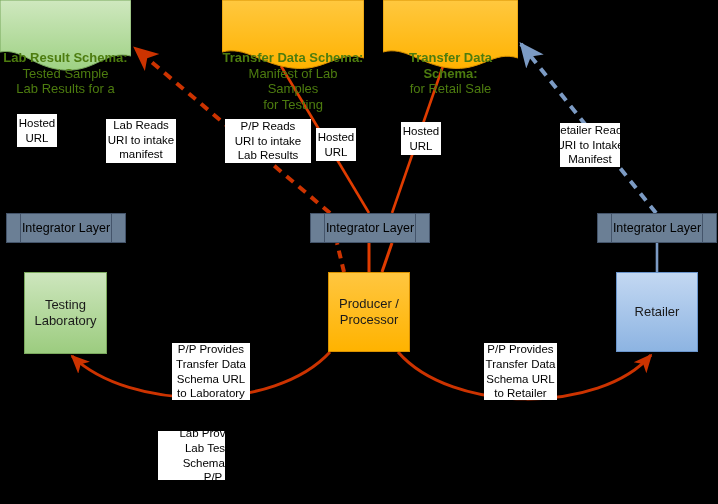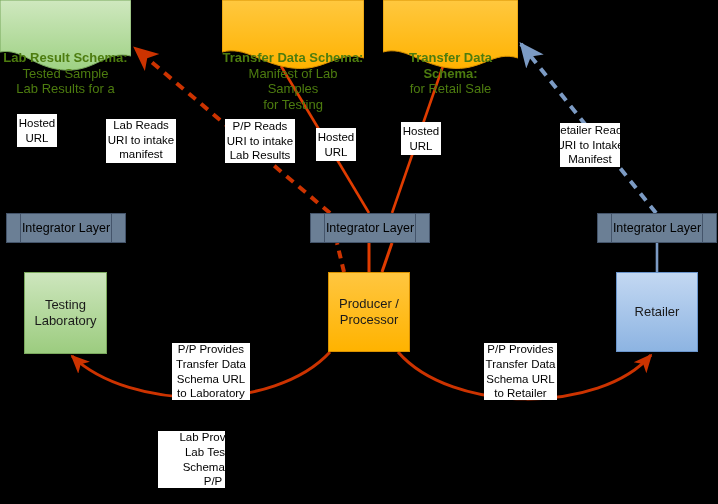--- a/index.html
+++ b/index.html
@@ -241,21 +241,21 @@
     <span>Hosted</span>
     <span>URL</span>
   </div>
 
   <div class="lbl" style="left:106px; top:119px; width:70px; height:44px;justify-content:flex-end;">
     <span>Lab Reads</span>
     <span>URI to intake</span>
     <span>manifest</span>
   </div>
 
-  <div class="lbl" style="left:225px; top:119px; width:70px; height:44px;justify-content:center;">
+  <div class="lbl" style="left:225px; top:119px; width:86px; height:44px;justify-content:center;">
     <span>P/P Reads</span>
     <span>URI to intake</span>
     <span>Lab Results</span>
   </div>
 
   <div class="lbl" style="left:316px; top:128px; width:40px; height:33px;">
     <span>Hosted</span>
     <span>URL</span>
   </div>
 
@@ -277,20 +277,20 @@
     <span>to Laboratory</span>
   </div>
 
   <div class="lbl" style="left:484px; top:343px; width:73px; height:57px;">
     <span>P/P Provides</span>
     <span>Transfer Data</span>
     <span>Schema URL</span>
     <span>to Retailer</span>
   </div>
 
-  <div class="lbl" style="left:158px; top:431px; width:67px; height:57px;padding-left:45px;">
+  <div class="lbl" style="left:158px; top:431px; width:67px; height:49px;padding-left:45px;">
     <span>Lab Provides</span>
     <span>Lab Tested</span>
     <span>Schemas to</span>
     <span>P/P</span>
   </div>
 
 </div>
 
 </body></html>

